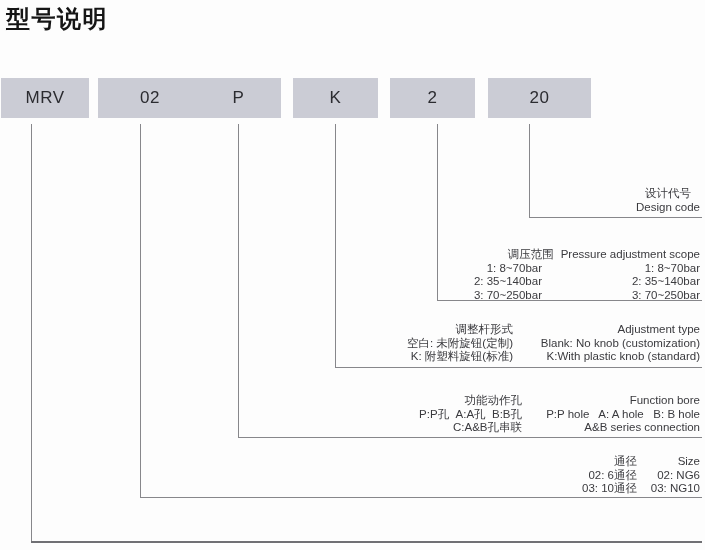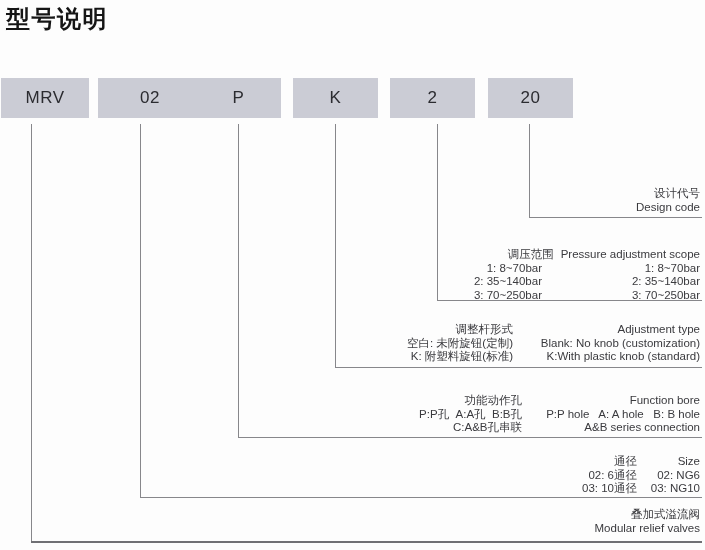--- a/index.html
+++ b/index.html
@@ -24,21 +24,21 @@
     position:absolute;top:78px;height:40px;
     background:#cbccd5;
     display:flex;align-items:center;justify-content:center;
     font-size:17px;color:#2b2b30;letter-spacing:.5px;
   }
   .seg-0{left:1px;width:88px;}
   .seg-1{left:98px;width:104px;}
   .seg-2{left:196px;width:85px;}
   .seg-3{left:293px;width:85px;}
   .seg-4{left:390px;width:85px;}
-  .seg-5{left:488px;width:85px;}
+  .seg-5{left:488px;width:103px;}
 
   
   .vline{position:absolute;width:1px;background:#87878b;}
   .hline{position:absolute;height:1px;background:#87878b;}
   .v-mrv {left:31px; top:124px;height:418px;}
   .v-02  {left:140px;top:124px;height:373px;}
   .v-p   {left:238px;top:124px;height:313px;}
   .v-k   {left:335px;top:124px;height:243px;}
   .v-2   {left:437px;top:124px;height:176px;}
   .v-20  {left:529px;top:124px;height:93px;}
@@ -50,21 +50,21 @@
   .h-mrv {top:541px;left:31px;width:671px;height:2px;background:#707074;}
 
   
   .section{
     position:absolute;right:5px;
     font-size:11.5px;line-height:13.5px;
     text-align:right;
   }
   .row{display:flex;justify-content:flex-end;}
   .row-inline{display:flex;justify-content:flex-end;gap:7px;}
-  .c1,.c2,.ln{white-space:pre;}
+  .c1,.c2,.ln{white-space:pre;text-align:center;}
   .c2{text-align:right;}
   .sec-pressure .c2{min-width:158px;}
   .sec-adjust   .c2{min-width:187px;text-align:right;}
   .sec-bore     .c2{min-width:178px;}
   .sec-size     .c2{min-width:57px;margin-left:6px;}
   .sec-design  {top:187px;}
   .sec-pressure{top:248px;}
   .sec-adjust  {top:323px;}
   .sec-bore    {top:394px;}
   .sec-size    {top:455px;}
@@ -159,18 +159,14 @@
     <div class="row">
       <span class="c1">02: 6通径</span>
       <span class="c2">02: NG6</span>
     </div>
     <div class="row">
       <span class="c1">03: 10通径</span>
       <span class="c2">03: NG10</span>
     </div>
   </div>
 
-  <div class="section sec-product">
-    <div class="ln">叠加式溢流阀</div>
-    <div class="ln">Modular relief valves</div>
-  </div>
 
 </div>
 
 </body></html>

